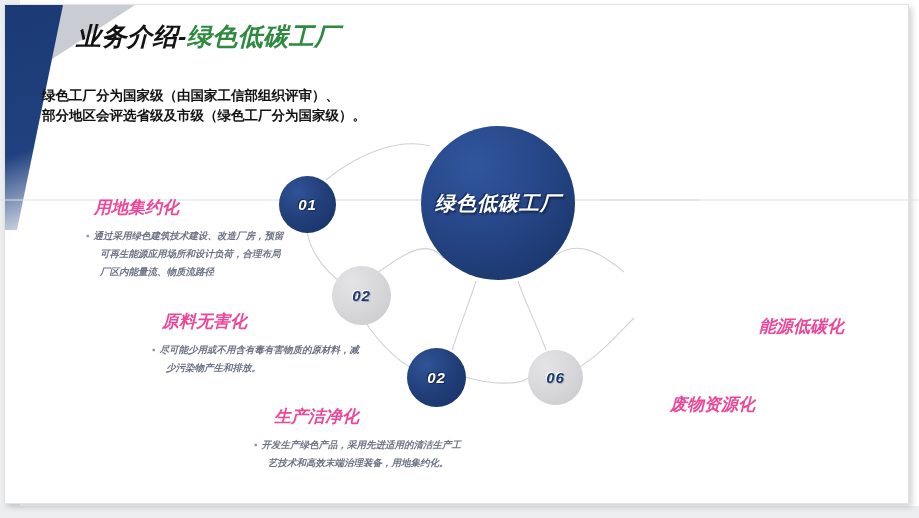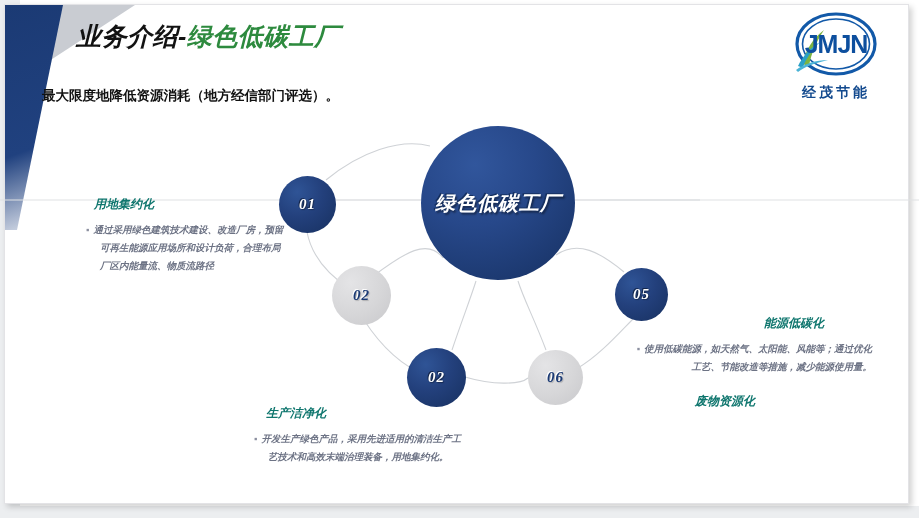--- a/index.html
+++ b/index.html
@@ -90,21 +90,21 @@
   .node-dark {
     background: radial-gradient(circle at 32% 28%, #2f5496 0%, #23407c 45%, #17305f 100%);
     color: #ffffff;
     text-shadow: -1px -1px 0 #13264b, 1px 1px 1px rgba(0,0,0,.35);
   }
   .node-gray {
     background: radial-gradient(circle at 32% 28%, #e4e4e6 0%, #d6d6d8 55%, #c8c8cb 100%);
     color: #1b3a74;
     text-shadow: -1px -1px 0 #ffffff, 1px 1px 1px rgba(0,0,0,.2);
   }
-  .node-num { font-size: 15px; letter-spacing: 1px; font-family: Liberation Serif, serif; }
+  .node-num { font-size: 15px; letter-spacing: 1px; }
 
   .center-node {
     position: absolute;
     left: 421px; top: 126px;
     width: 154px; height: 154px;
     border-radius: 50%;
     background: radial-gradient(circle at 35% 25%, #31569c 0%, #27488a 40%, #1d3a72 75%, #16305f 100%);
     display:flex; align-items:center; justify-content:center;
   }
   .center-label {
@@ -113,72 +113,62 @@
     font-weight: bold;
     font-style: italic;
     letter-spacing: 1px;
     text-shadow: -1.5px -1.5px 0 #16305f, 1.5px 1.5px 2px rgba(0,0,0,.45);
     white-space: nowrap;
   }
 
   
   .block { position: absolute; }
   .block-head {
-    font-size: 12px; font-weight: bold; font-style: italic; color: #0f766e;
+    font-size: 17px; font-weight: bold; font-style: italic; color: #ec4899;
     margin-bottom: 8px; white-space: nowrap;
   }
   .block-body {
     font-size: 9.5px; font-style: italic; font-weight: bold;
     color: #6d7385; line-height: 18px;
   }
   .block-body .bullet { color: #8c90a0; margin-right: 4px; }
 
   .b01 { left: 86px; top: 196px; width: 200px; }
   .b01 .block-head { margin-left: 8px; }
   .b02 { left: 152px; top: 310px; width: 210px; }
   .b02 .block-head { margin-left: 10px; }
   .b03 { left: 254px; top: 405px; width: 215px; }
-  .b03 .block-head { margin-left: 12px; }
+  .b03 .block-head { margin-left: 20px; }
   .b04 { left: 540px; top: 393px; width: 215px; text-align: right; }
   .b04 .block-head { }
   .b05 { left: 632px; top: 315px; width: 240px; text-align: right; }
-  .b05 .block-head { margin-right: 48px; }
+  .b05 .block-head { margin-right: 28px; }
   .indent { padding-left: 14px; text-indent: -14px; }
 </style>
 </head>
 <body>
 
 <div id="slide">
 
   <div id="slide-bg-left"></div>
   <div id="slide-bg-bottom"></div>
   <div id="page-frame"></div>
 
   <div class="corner-gray"></div>
   <div class="corner-navy"></div>
 
   <div class="title">
     <span class="t-black">业务介绍-</span><span class="t-green">绿色低碳工厂</span>
   </div>
 
   <div class="subtitle">
-    <div>最大限度地降低资源消耗（地方经信部门评选）。</div>
-  </div>
-
-  <div class="logo-wrap">
-    <svg class="logo-mark" viewBox="0 0 104 72">
-      <ellipse cx="52" cy="34" rx="39" ry="30" fill="none" stroke="#1259a8" stroke-width="3.2"></ellipse>
-      <ellipse cx="52" cy="34" rx="33.5" ry="25" fill="none" stroke="#1259a8" stroke-width="1.6"></ellipse>
-      <path d="M18 54 C22 40 29 28 40 20 C32 32 27 44 25 56 Z" fill="#7cb342"></path>
-      <path d="M14 56 C19 46 26 38 36 32 C27 41 21 50 19 58 Z" fill="#2aa0c8"></path>
-      <path d="M12 60 C20 54 32 50 44 50 C31 53 20 57 14 62 Z" fill="#4bb3d6"></path>
-      <text x="52" y="43" text-anchor="middle" font-family="Liberation Sans, sans-serif" font-size="25" font-weight="bold" fill="#0d4f9e" letter-spacing="-1">JMJN</text>
-    </svg>
-    <div class="logo-text">经茂节能</div>
-  </div>
+    <div>绿色工厂分为国家级（由国家工信部组织评审）、</div>
+    <div>部分地区会评选省级及市级（绿色工厂分为国家级）。</div>
+  </div>
+
 
   <svg id="diagram">
     <g fill="none" stroke="#cfd2d6" stroke-width="1.1">
 
       <line x1="336" y1="200" x2="422" y2="200"></line>
       <line x1="574" y1="200" x2="700" y2="200"></line>
       <line x1="600" y1="200" x2="919" y2="200" stroke="#dfe1e4"></line>
       <line x1="0" y1="200" x2="280" y2="200" stroke="#dfe1e4"></line>
 
       <path d="M307 232 C312 258 330 276 350 289"></path>
@@ -203,43 +193,43 @@
   </div>
   <div class="node node-gray" style="left:332px; top:266px; width:59px; height:59px;">
     <span class="node-num">02</span>
   </div>
   <div class="node node-dark" style="left:407px; top:348px; width:59px; height:59px;">
     <span class="node-num">02</span>
   </div>
   <div class="node node-gray" style="left:528px; top:350px; width:55px; height:55px;">
     <span class="node-num">06</span>
   </div>
-  <div class="node node-dark" style="left:615px; top:268px; width:53px; height:53px;">
-    <span class="node-num">05</span>
-  </div>
 
   <div class="block b01">
     <div class="block-head">用地集约化</div>
     <div class="block-body indent">
       <span class="bullet">▪</span><span>通过采用绿色建筑技术建设、改造厂房，预留可再生能源应用场所和设计负荷，合理布局厂区内能量流、物质流路径</span>
     </div>
   </div>
 
+  <div class="block b02">
+    <div class="block-head">原料无害化</div>
+    <div class="block-body indent">
+      <span class="bullet">▪</span><span>尽可能少用或不用含有毒有害物质的原材料，减少污染物产生和排放。</span>
+    </div>
+  </div>
 
   <div class="block b03">
     <div class="block-head">生产洁净化</div>
     <div class="block-body indent">
       <span class="bullet">▪</span><span>开发生产绿色产品，采用先进适用的清洁生产工艺技术和高效末端治理装备，用地集约化。</span>
     </div>
   </div>
 
   <div class="block b04">
     <div class="block-head">废物资源化</div>
   </div>
 
   <div class="block b05">
     <div class="block-head">能源低碳化</div>
-    <div class="block-body">
-      <span class="bullet">▪</span><span>使用低碳能源，如天然气、太阳能、风能等；通过优化工艺、节能改造等措施，减少能源使用量。</span>
-    </div>
   </div>
 
 </div>
 
 </body></html>

